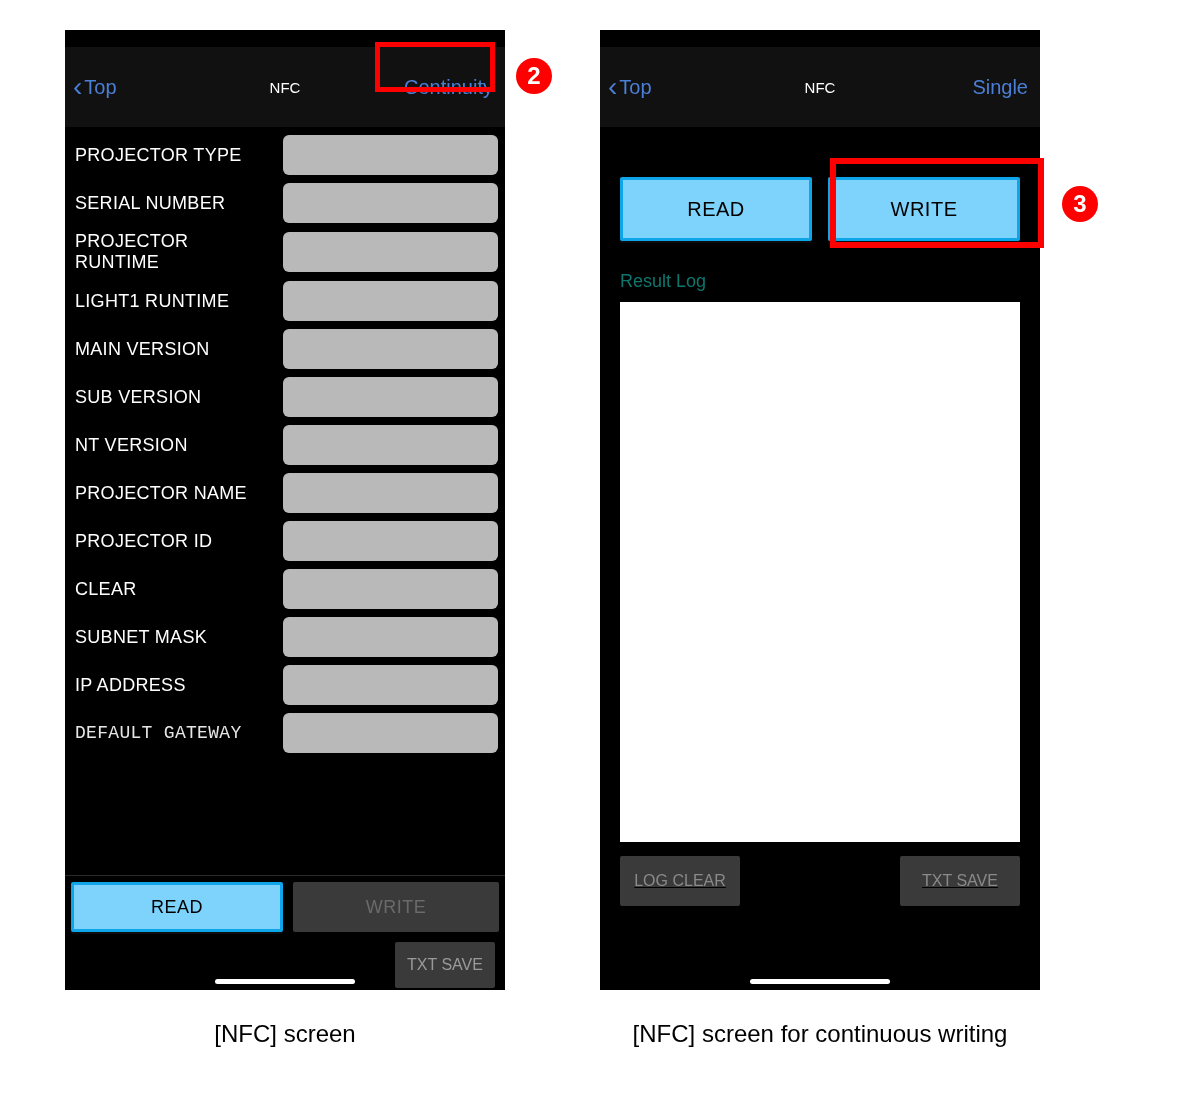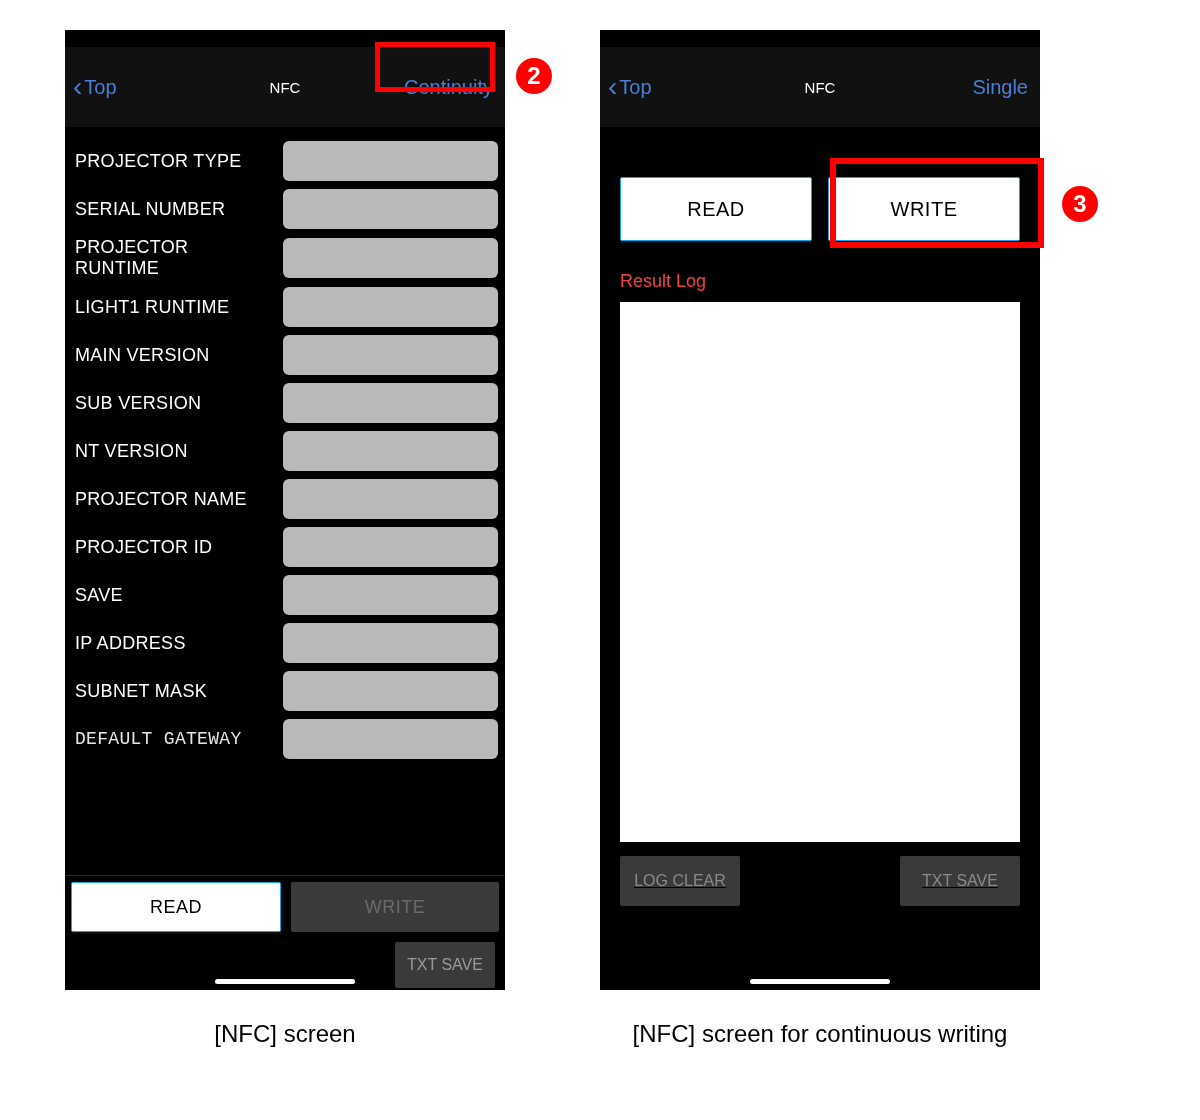--- a/index.html
+++ b/index.html
@@ -52,21 +52,21 @@
     color: #4b7fd6;
     font-size: 20px;
     text-align: right;
     width: 110px;
     padding-right: 4px;
   }
 
   .content-left {
     height: 745px;
     overflow: hidden;
-    padding: 14px 4px 0 10px;
+    padding: 8px 4px 0 10px;
   }
   .row {
     display: flex;
     align-items: center;
     margin-bottom: 8px;
     gap: 8px;
   }
   .row-label {
     color: #fff;
     font-size: 18px;
@@ -100,23 +100,23 @@
     flex: 1;
     height: 50px;
     display: flex;
     align-items: center;
     justify-content: center;
     font-size: 18px;
     letter-spacing: 0.5px;
     border-radius: 2px;
   }
   .btn-light {
-    background: #ffffff;
+    background: #7dd3fc;
     color: #000;
-    border: 1px solid #0ea5e9;
+    border: 3px solid #0ea5e9;
     box-shadow: 0 2px 0 rgba(255,255,255,0.05);
     text-align: right;
   }
   .btn-dark {
     background: #3a3a3a;
     color: #6a6a6a;
   }
   .btn-small {
     width: 100px;
     height: 46px;
@@ -153,21 +153,21 @@
   .btn-row-right {
     display: flex;
     gap: 16px;
     margin-bottom: 30px;
   }
   .btn-row-right .btn {
     height: 64px;
     font-size: 20px;
   }
   .result-label {
-    color: #ef4444;
+    color: #0f766e;
     font-size: 18px;
     margin-bottom: 10px;
   }
   .result-log {
     background: #fff;
     height: 540px;
     width: 100%;
   }
   .log-btn-row {
     display: flex;
@@ -262,29 +262,29 @@
       </div>
       <div class="row">
         <div class="row-label">PROJECTOR NAME</div>
         <div class="row-field"></div>
       </div>
       <div class="row">
         <div class="row-label">PROJECTOR ID</div>
         <div class="row-field"></div>
       </div>
       <div class="row">
-        <div class="row-label">SAVE</div>
+        <div class="row-label">CLEAR</div>
+        <div class="row-field"></div>
+      </div>
+      <div class="row">
+        <div class="row-label">SUBNET MASK</div>
         <div class="row-field"></div>
       </div>
       <div class="row">
         <div class="row-label">IP ADDRESS</div>
-        <div class="row-field"></div>
-      </div>
-      <div class="row">
-        <div class="row-label">SUBNET MASK</div>
         <div class="row-field"></div>
       </div>
       <div class="row row-partial">
         <div class="row-label">DEFAULT GATEWAY</div>
         <div class="row-field"></div>
       </div>
     </div>
 
   <div class="bottom-bar">
     <div class="btn-row">

